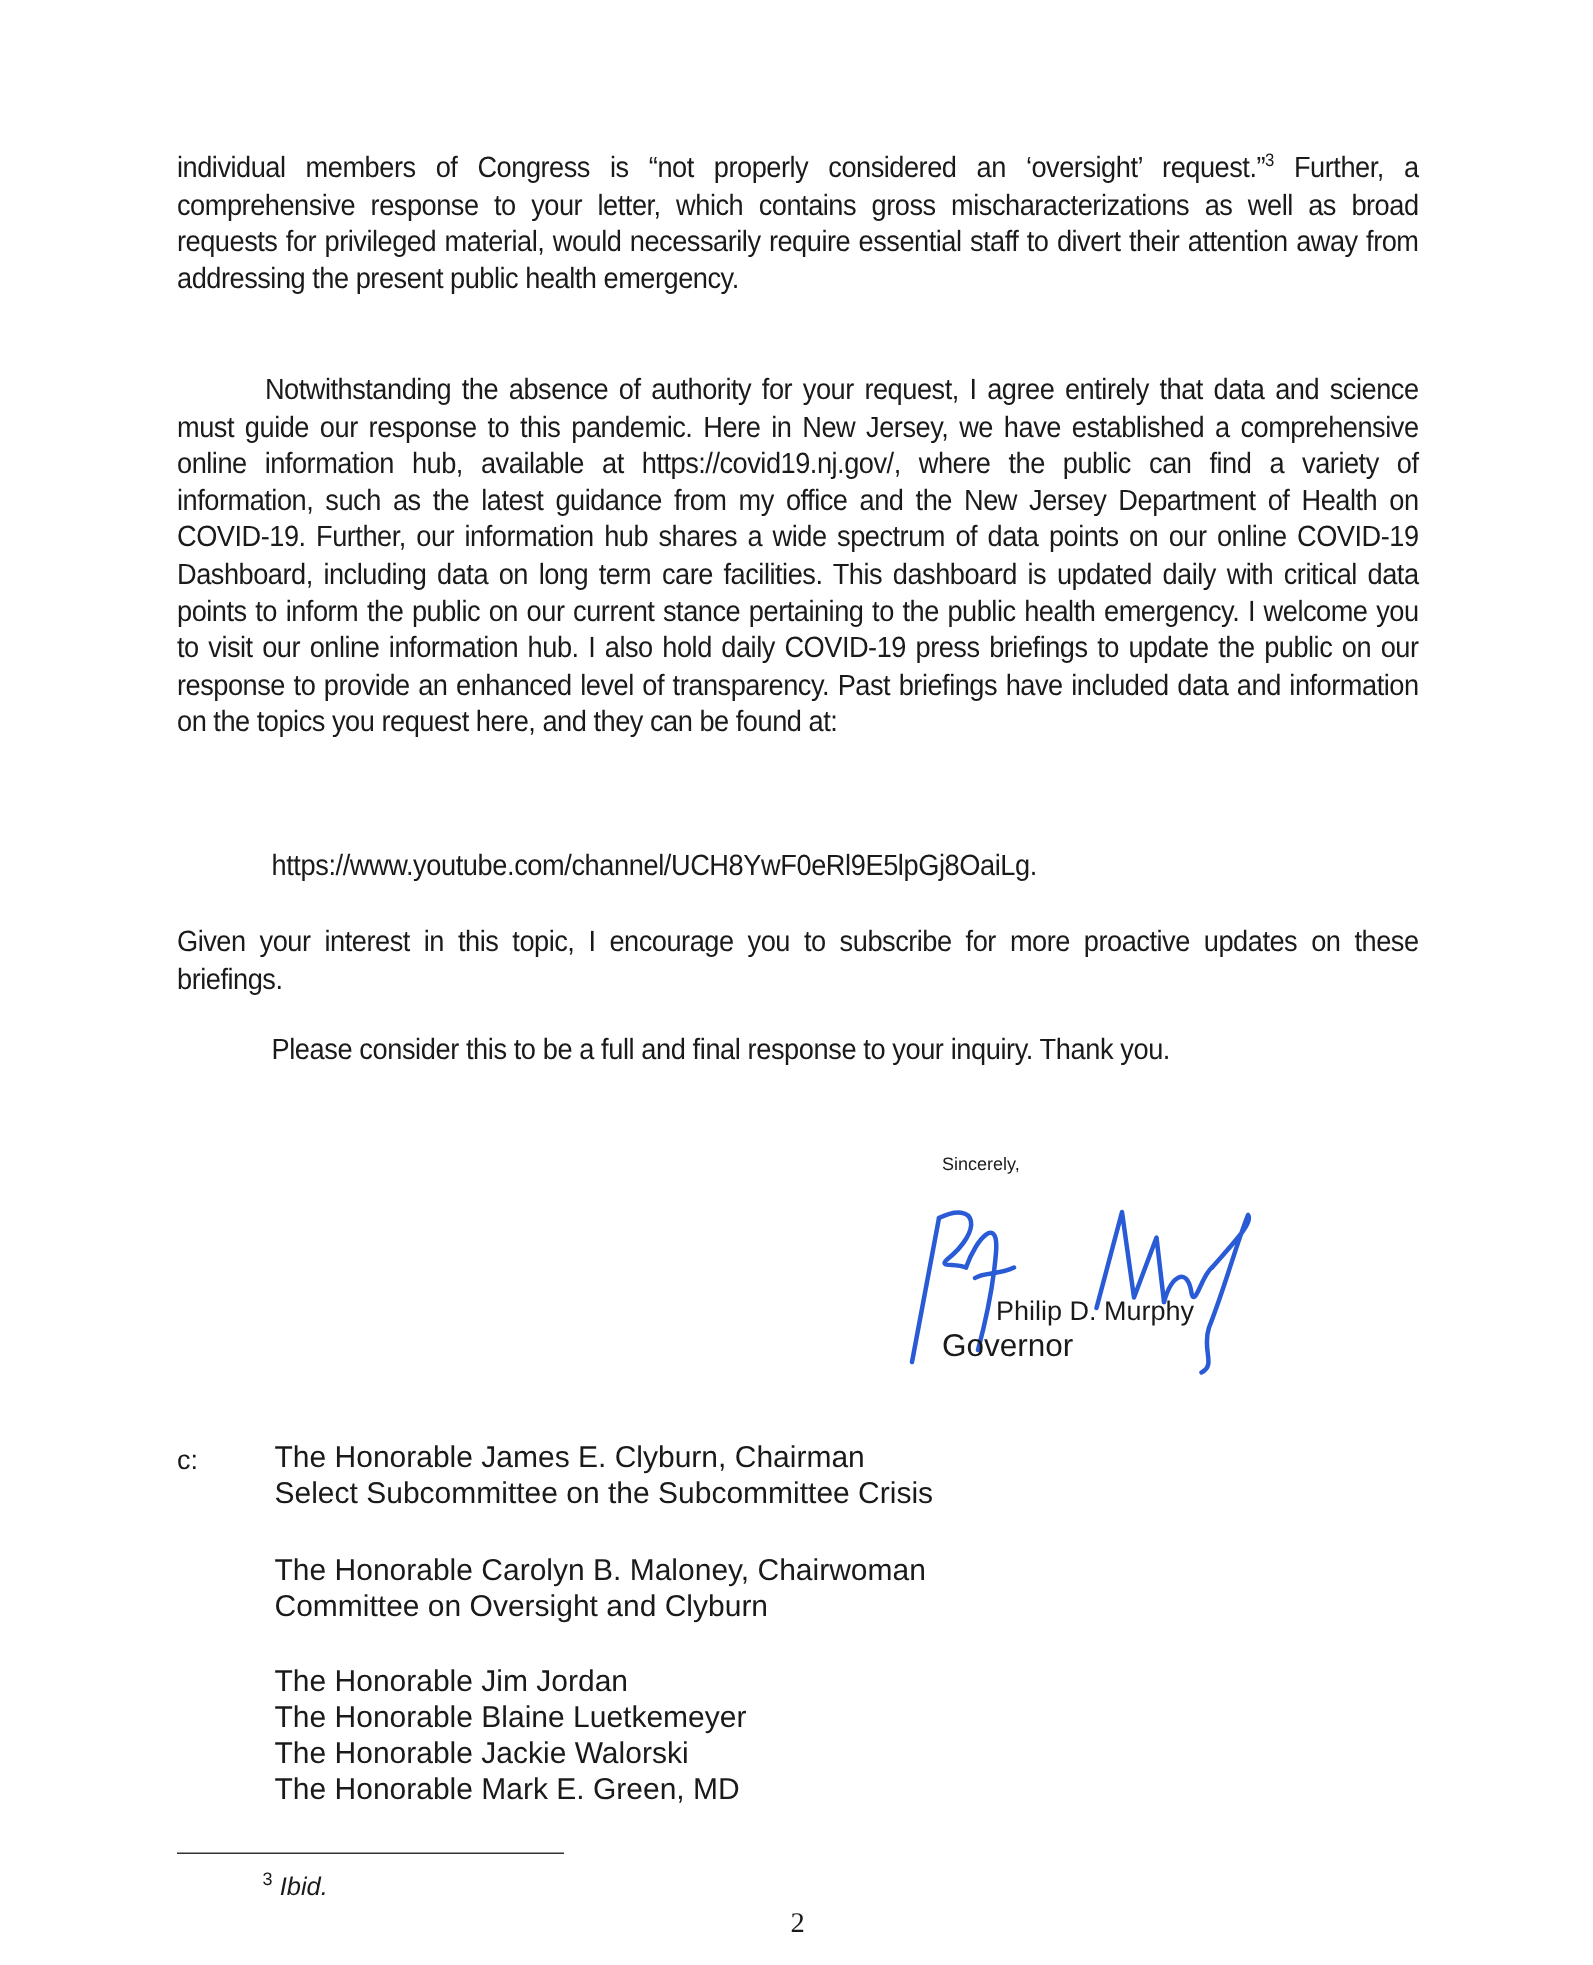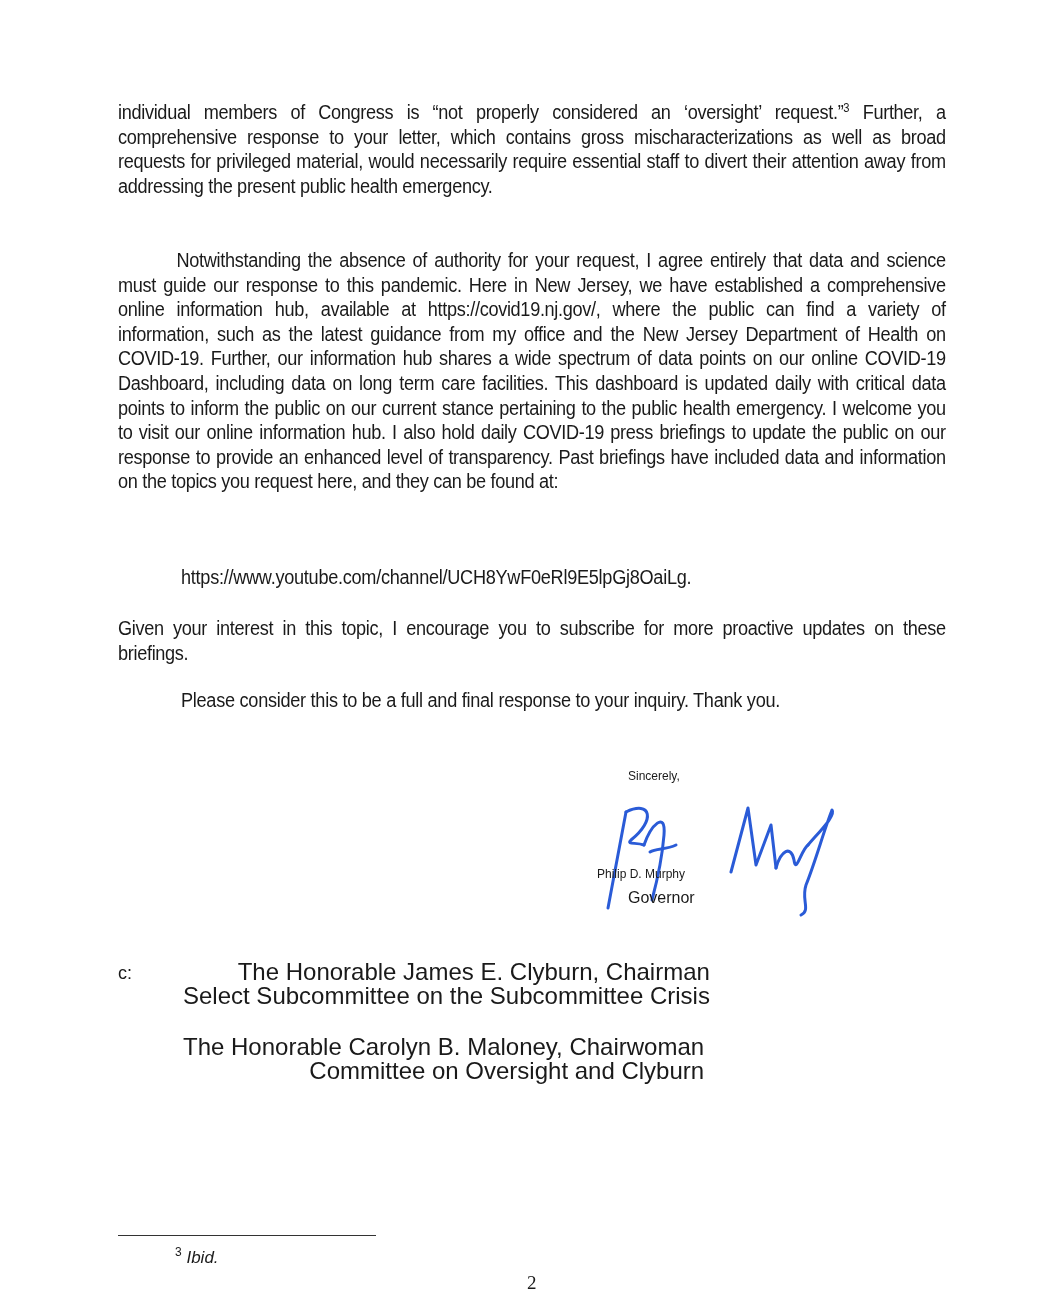--- a/index.html
+++ b/index.html
@@ -8,25 +8,25 @@
   .page { position:absolute; left:0; top:0; width:1062px; height:950px; background:#fff; }
   .body-text { position:absolute; left:118px; width:828px; font-size:19.5px; line-height:24.6px;
                letter-spacing:-0.35px; text-align:justify; transform:scaleX(0.93); transform-origin:left top; width:890px; }
   .p1 { top:100px; }
   .p2 { top:248px; text-indent:63px; }
   .url { position:absolute; left:181px; top:566px; font-size:19.5px; transform:scaleX(0.93); transform-origin:left top; letter-spacing:-0.3px; }
   .p3 { top:616px; }
   .p4 { position:absolute; left:181px; top:689px; font-size:19.5px; transform:scaleX(0.93); transform-origin:left top; letter-spacing:-0.3px; }
   sup { font-size:12px; line-height:0; vertical-align:super; }
   .closing { position:absolute; left:628px; top:764px; font-size:12px; line-height:24px; }
-  .sig-name { position:absolute; left:597px; top:862px; font-size:12px; line-height:24px; }
-  .sig-title { position:absolute; left:628px; top:886px; font-size:16px; line-height:24px; }
+  .sig-name { position:absolute; left:664px; top:862px; font-size:18px; line-height:24px; }
+  .sig-title { position:absolute; left:628px; top:886px; font-size:21px; line-height:24px; }
   .signature { position:absolute; left:596px; top:790px; width:250px; height:130px; }
   .cc-label { position:absolute; left:118px; top:963px; font-size:18px; }
-  .cc-block { position:absolute; left:183px; font-size:24px; line-height:24px;text-align:right; }
+  .cc-block { position:absolute; left:183px; font-size:20px; line-height:24px; }
   .cc1 { top:960px; } .cc2 { top:1035px; } .cc3 { top:1109px; }
   .fn-rule { position:absolute; left:118px; top:1235px; width:258px; height:0; border-top:1px solid #333; }
   .footnote { position:absolute; left:175px; top:1248px; font-size:17px; }
   .footnote i { font-style:italic; }
   .page-num { position:absolute; left:527px; top:1272px; font-family:"Liberation Serif", serif; font-size:19px; }
 </style>
 </head>
 <body>
 
 <div class="page">
@@ -64,20 +64,26 @@
   <div class="cc-label">c:</div>
 
   <div class="cc-block cc1">
     <div>The Honorable James E. Clyburn, Chairman</div>
     <div>Select Subcommittee on the Subcommittee Crisis</div>
   </div>
   <div class="cc-block cc2">
     <div>The Honorable Carolyn B. Maloney, Chairwoman</div>
     <div>Committee on Oversight and Clyburn</div>
   </div>
+  <div class="cc-block cc3">
+    <div>The Honorable Jim Jordan</div>
+    <div>The Honorable Blaine Luetkemeyer</div>
+    <div>The Honorable Jackie Walorski</div>
+    <div>The Honorable Mark E. Green, MD</div>
+  </div>
 
   <div class="fn-rule"></div>
   <div class="footnote">
     <sup>3</sup>
     <i>Ibid.</i>
   </div>
 
   <div class="page-num">2</div>
 </div>
 

